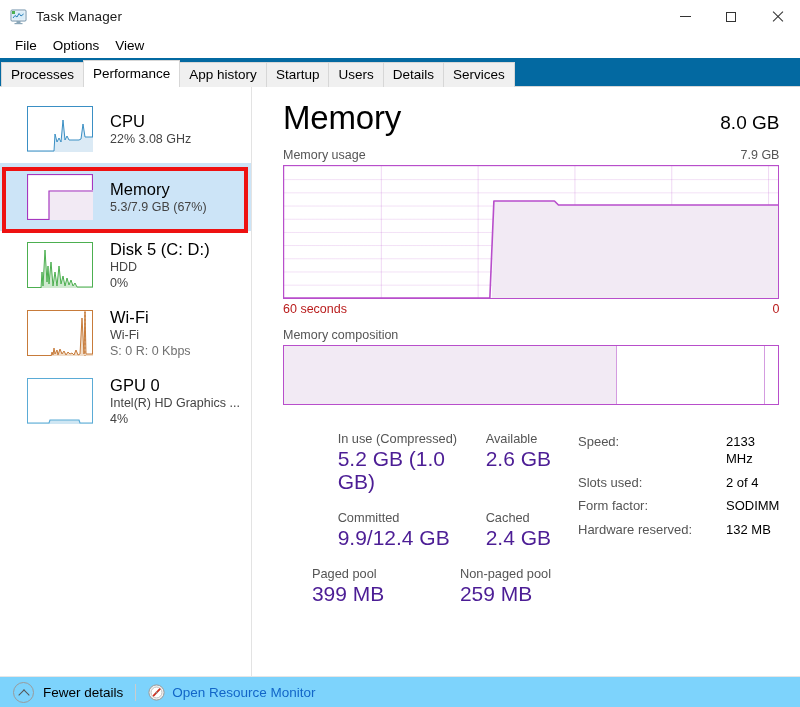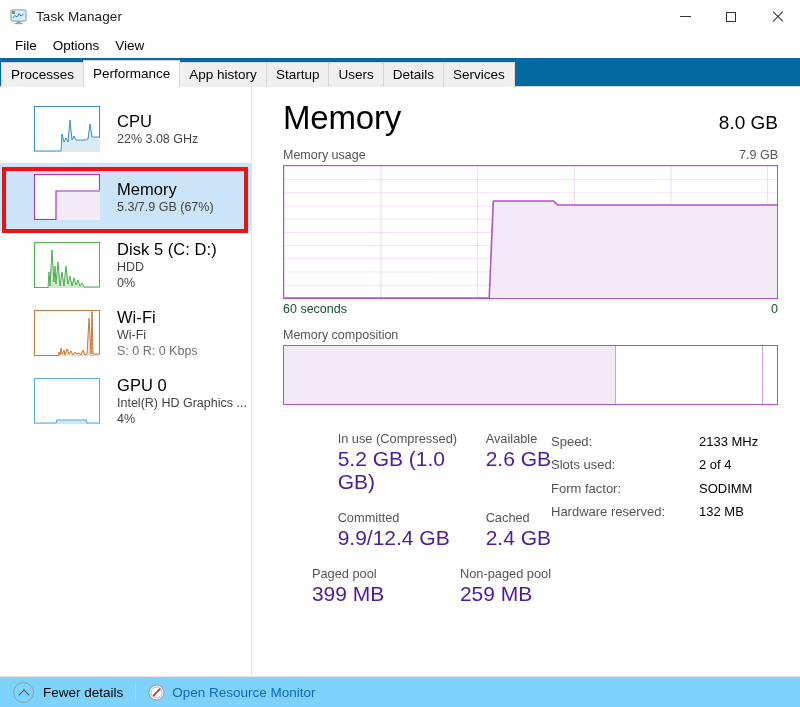--- a/index.html
+++ b/index.html
@@ -129,21 +129,21 @@
     flex: none;
     background: #ffffff;
     border-right: 1px solid #e3e3e3;
     padding-top: 8px;
     position: relative;
   }
   .side-item {
     display: flex;
     align-items: center;
     height: 68px;
-    padding-left: 34px;
+    padding-left: 27px;
     cursor: default;
     position: relative;
   }
   .side-item.selected { background: #cce4f7; }
   .thumb {
     width: 66px; height: 46px;
     flex: none;
     background: #ffffff;
     position: relative;
     overflow: hidden;
@@ -212,21 +212,21 @@
     background-image:
       linear-gradient(to right, rgba(184,78,203,0.22) 1px, transparent 1px),
       linear-gradient(to bottom, rgba(184,78,203,0.18) 1px, transparent 1px);
     background-size: 19.6% 10%;
   }
   .graph-svg { position: absolute; inset: 0; width: 100%; height: 100%; }
   .graph-axis {
     display: flex;
     justify-content: space-between;
     font-size: 12.5px;
-    color: #14532d;
+    color: #b91c1c;
     margin-top: 3px;
   }
   .comp-caption {
     font-size: 12.5px;
     color: #555555;
     margin-top: 12px;
     margin-bottom: 3px;
   }
   .comp-box {
     position: relative;
@@ -256,21 +256,21 @@
     color: #555555;
     margin-bottom: 1px;
   }
   .stat-value {
     font-size: 21px;
     color: #4c1d95;
     line-height: 1.1;
   }
   .stats-right { flex: 1; padding-top: 2px; }
   .kv { display: flex; font-size: 13px; margin-bottom: 6px; line-height: 1.35; }
-  .kv-k { width: 148px; color: #555555; flex: none; }
+  .kv-k { width: 148px; color: #555555; flex: none; margin-left: 27px; }
   .kv-v { color: #000; }
 
   
   .footer {
     position: absolute;
     left: 0; right: 0; bottom: 0;
     height: 31px;
     display: flex;
     align-items: center;
     padding-left: 13px;

